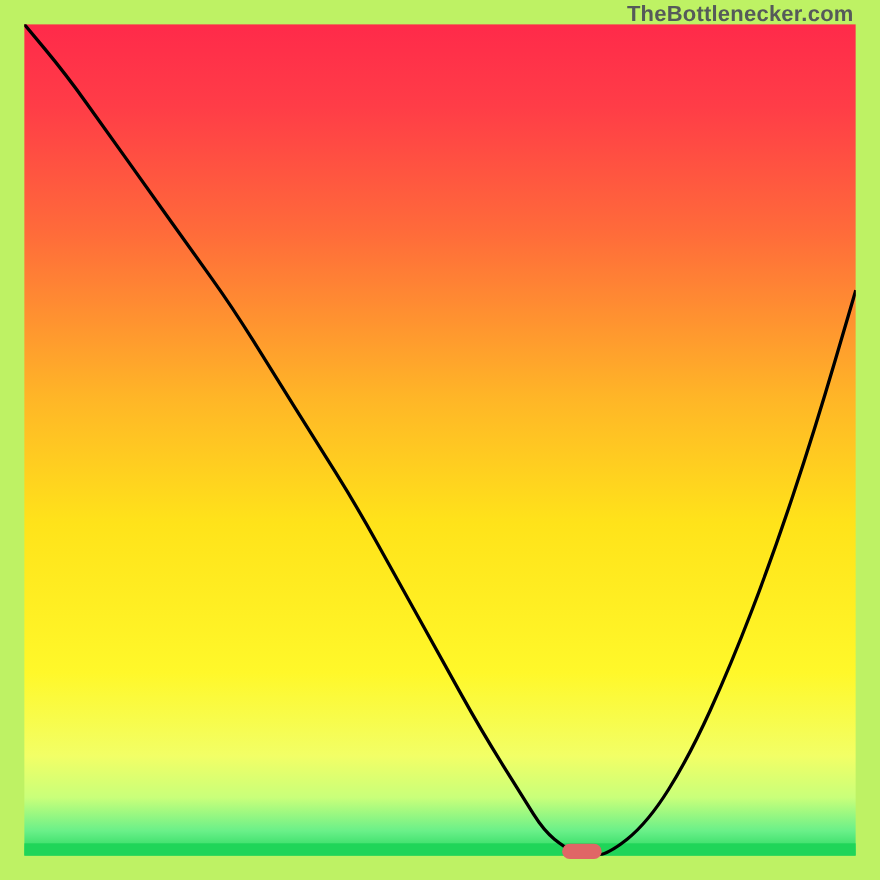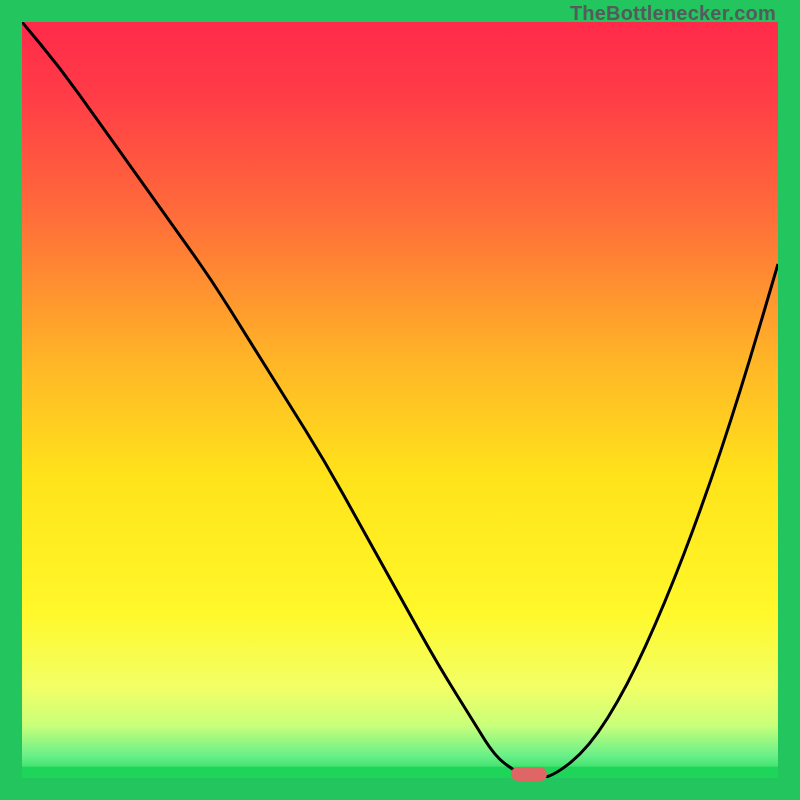--- a/index.html
+++ b/index.html
@@ -9,21 +9,21 @@
     height: 800px;
     background: #000;
     overflow: hidden;
   }
   .frame {
     position: absolute;
     left: 0;
     top: 0;
     width: 800px;
     height: 800px;
-    background: #22c55e;
+    background: #bef264;
     text-align: right;
   }
   .plot-area {
     position: absolute;
     left: 22px;
     top: 22px;
     width: 756px;
     height: 756px;
   }
   .watermark {

